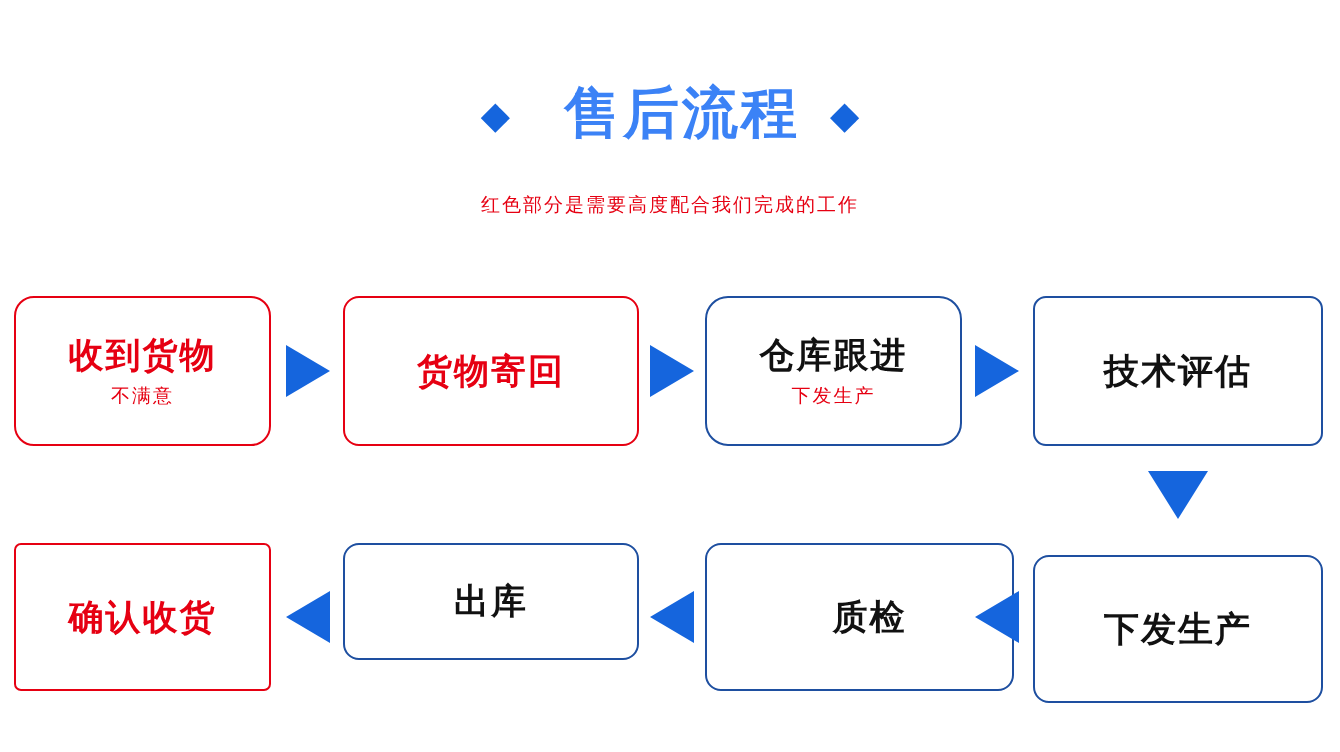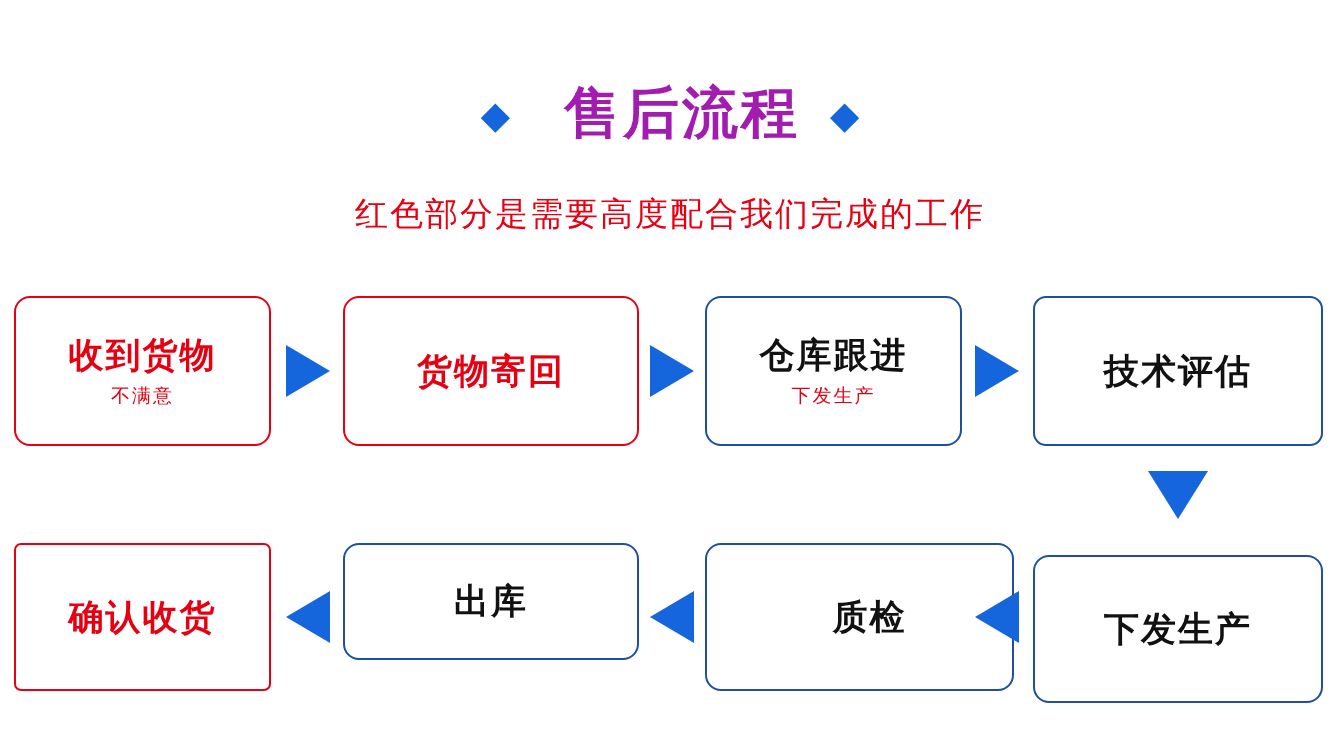--- a/index.html
+++ b/index.html
@@ -29,38 +29,38 @@
     left: 0;
     width: 100%;
     display: flex;
     align-items: center;
     justify-content: center;
     gap: 30px;
   }
   .title {
     font-size: 56px;
     font-weight: 900;
-    color: #a21caf;
+    color: #3b82f6;
     letter-spacing: 3px;
     line-height: 1.1;
     margin-left: 24px;
   }
   .diamond {
     font-size: 38px;
     color: var(--arrow-blue);
     line-height: 1;
     transform: translateY(2px);
   }
   .subtitle {
     position: absolute;
     top: 192px;
     left: 0;
     width: 100%;
     text-align: center;
-    font-size: 33px;
+    font-size: 19px;
     color: var(--red);
     letter-spacing: 2px;
   }
 
   
   .box {
     position: absolute;
     border-radius: 16px;
     background: #ffffff;
     display: flex;
@@ -110,30 +110,30 @@
 <div class="page">
 
   <div class="header">
     <span class="diamond">◆</span>
     <h1 class="title">售后流程</h1>
     <span class="diamond">◆</span>
   </div>
 
   <p class="subtitle">红色部分是需要高度配合我们完成的工作</p>
 
-  <div class="box red" style="left:14px; top:296px; width:257px; height:150px;">
+  <div class="box red" style="left:14px; top:296px; width:257px; height:150px;border-radius:20px;">
     <div class="box-title red-text">收到货物</div>
     <div class="box-sub red-text">不满意</div>
   </div>
 
   <div class="box red" style="left:343px; top:296px; width:296px; height:150px;justify-content:center;">
     <div class="box-title red-text">货物寄回</div>
   </div>
 
-  <div class="box blue" style="left:705px; top:296px; width:257px; height:150px;">
+  <div class="box blue" style="left:705px; top:296px; width:257px; height:150px;border-radius:23px;">
     <div class="box-title">仓库跟进</div>
     <div class="box-sub red-text">下发生产</div>
   </div>
 
   <div class="box blue" style="left:1033px; top:296px; width:290px; height:150px;border-radius:13px;">
     <div class="box-title">技术评估</div>
   </div>
 
   <div class="box blue" style="left:1033px; top:543px; width:290px; height:148px;margin-top:12px;">
     <div class="box-title">下发生产</div>

